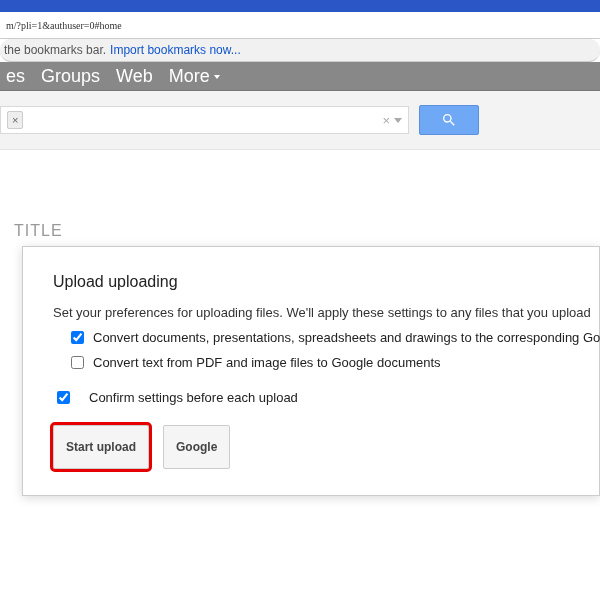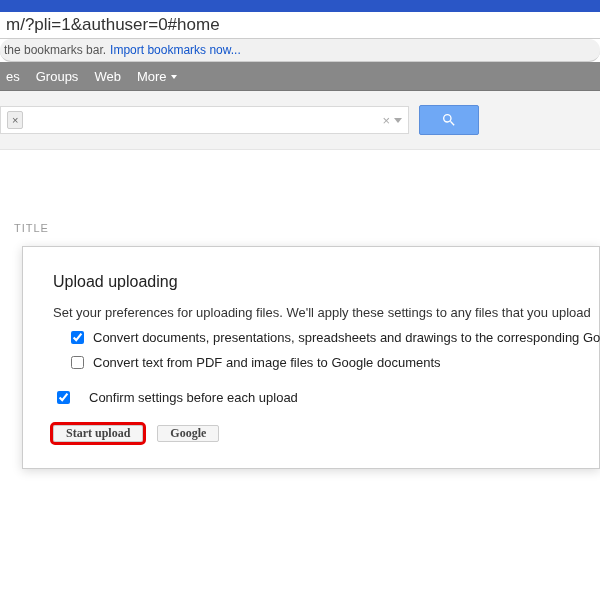--- a/index.html
+++ b/index.html
@@ -21,24 +21,24 @@
     height: 26px;
     background: #fff;
     border-bottom: 1px solid #ccc;
     display: flex;
     align-items: center;
     padding-left: 4px;
   }
   .addr-input {
     border: none;
     outline: none;
-    font-size: 17px;
+    font-size: 10px;
     color: #333;
     width: 100%;
-    font-family: Liberation Sans, sans-serif;
+    font-family: Liberation Serif, serif;
   }
   .bookmark-hint {
     height: 22px;
     background: #f1f1f1;
     border-bottom: 1px solid #ccc;
     display: flex;
     align-items: center;
     padding-left: 4px;
     font-size: 12px;
     color: #555;
@@ -49,21 +49,21 @@
     margin-left: 4px;
     cursor: pointer;
   }
   .nav-row {
     height: 28px;
     background: #888;
     border-bottom: 1px solid #777;
     display: flex;
     align-items: center;
     color: #fff;
-    font-size: 13px;
+    font-size: 18px;
     padding-left: 6px;
     gap: 16px;
   }
   .nav-item {
     cursor: pointer;
   }
   .nav-item.more::after {
     content: "";
     display: inline-block;
     margin-left: 4px;
@@ -127,21 +127,21 @@
     cursor: pointer;
   }
   .search-btn svg { width: 16px; height: 16px; fill: #fff; }
   .content {
     background: #fff;
     position: relative;
     height: 470px;
   }
   .title-label {
     color: #999;
-    font-size: 11px;
+    font-size: 16px;
     letter-spacing: 1px;
     position: absolute;
     left: 14px;
     top: 72px;
   }
   .dialog {
     position: absolute;
     left: 22px;
     top: 96px;
     width: 578px;
@@ -182,26 +182,26 @@
     width: 13px; height: 13px;
   }
   .btn-row {
     display: flex;
     gap: 14px;
   }
   .btn {
     background: #f5f5f5;
     border: 1px solid #ccc;
     border-radius: 2px;
-    padding: 0 12px;
+    padding: 14px 12px;
     font-size: 12px;
     font-weight: bold;
     color: #444;
     cursor: pointer;
-    font-family: Liberation Serif, serif;
+    font-family: Liberation Sans, sans-serif;
   }
   .btn.primary-highlight {
     outline: 3px solid #e60000;
     outline-offset: 0;
   }
 </style>
 </head>
 <body>
 
 <div class="chrome-top"></div>

